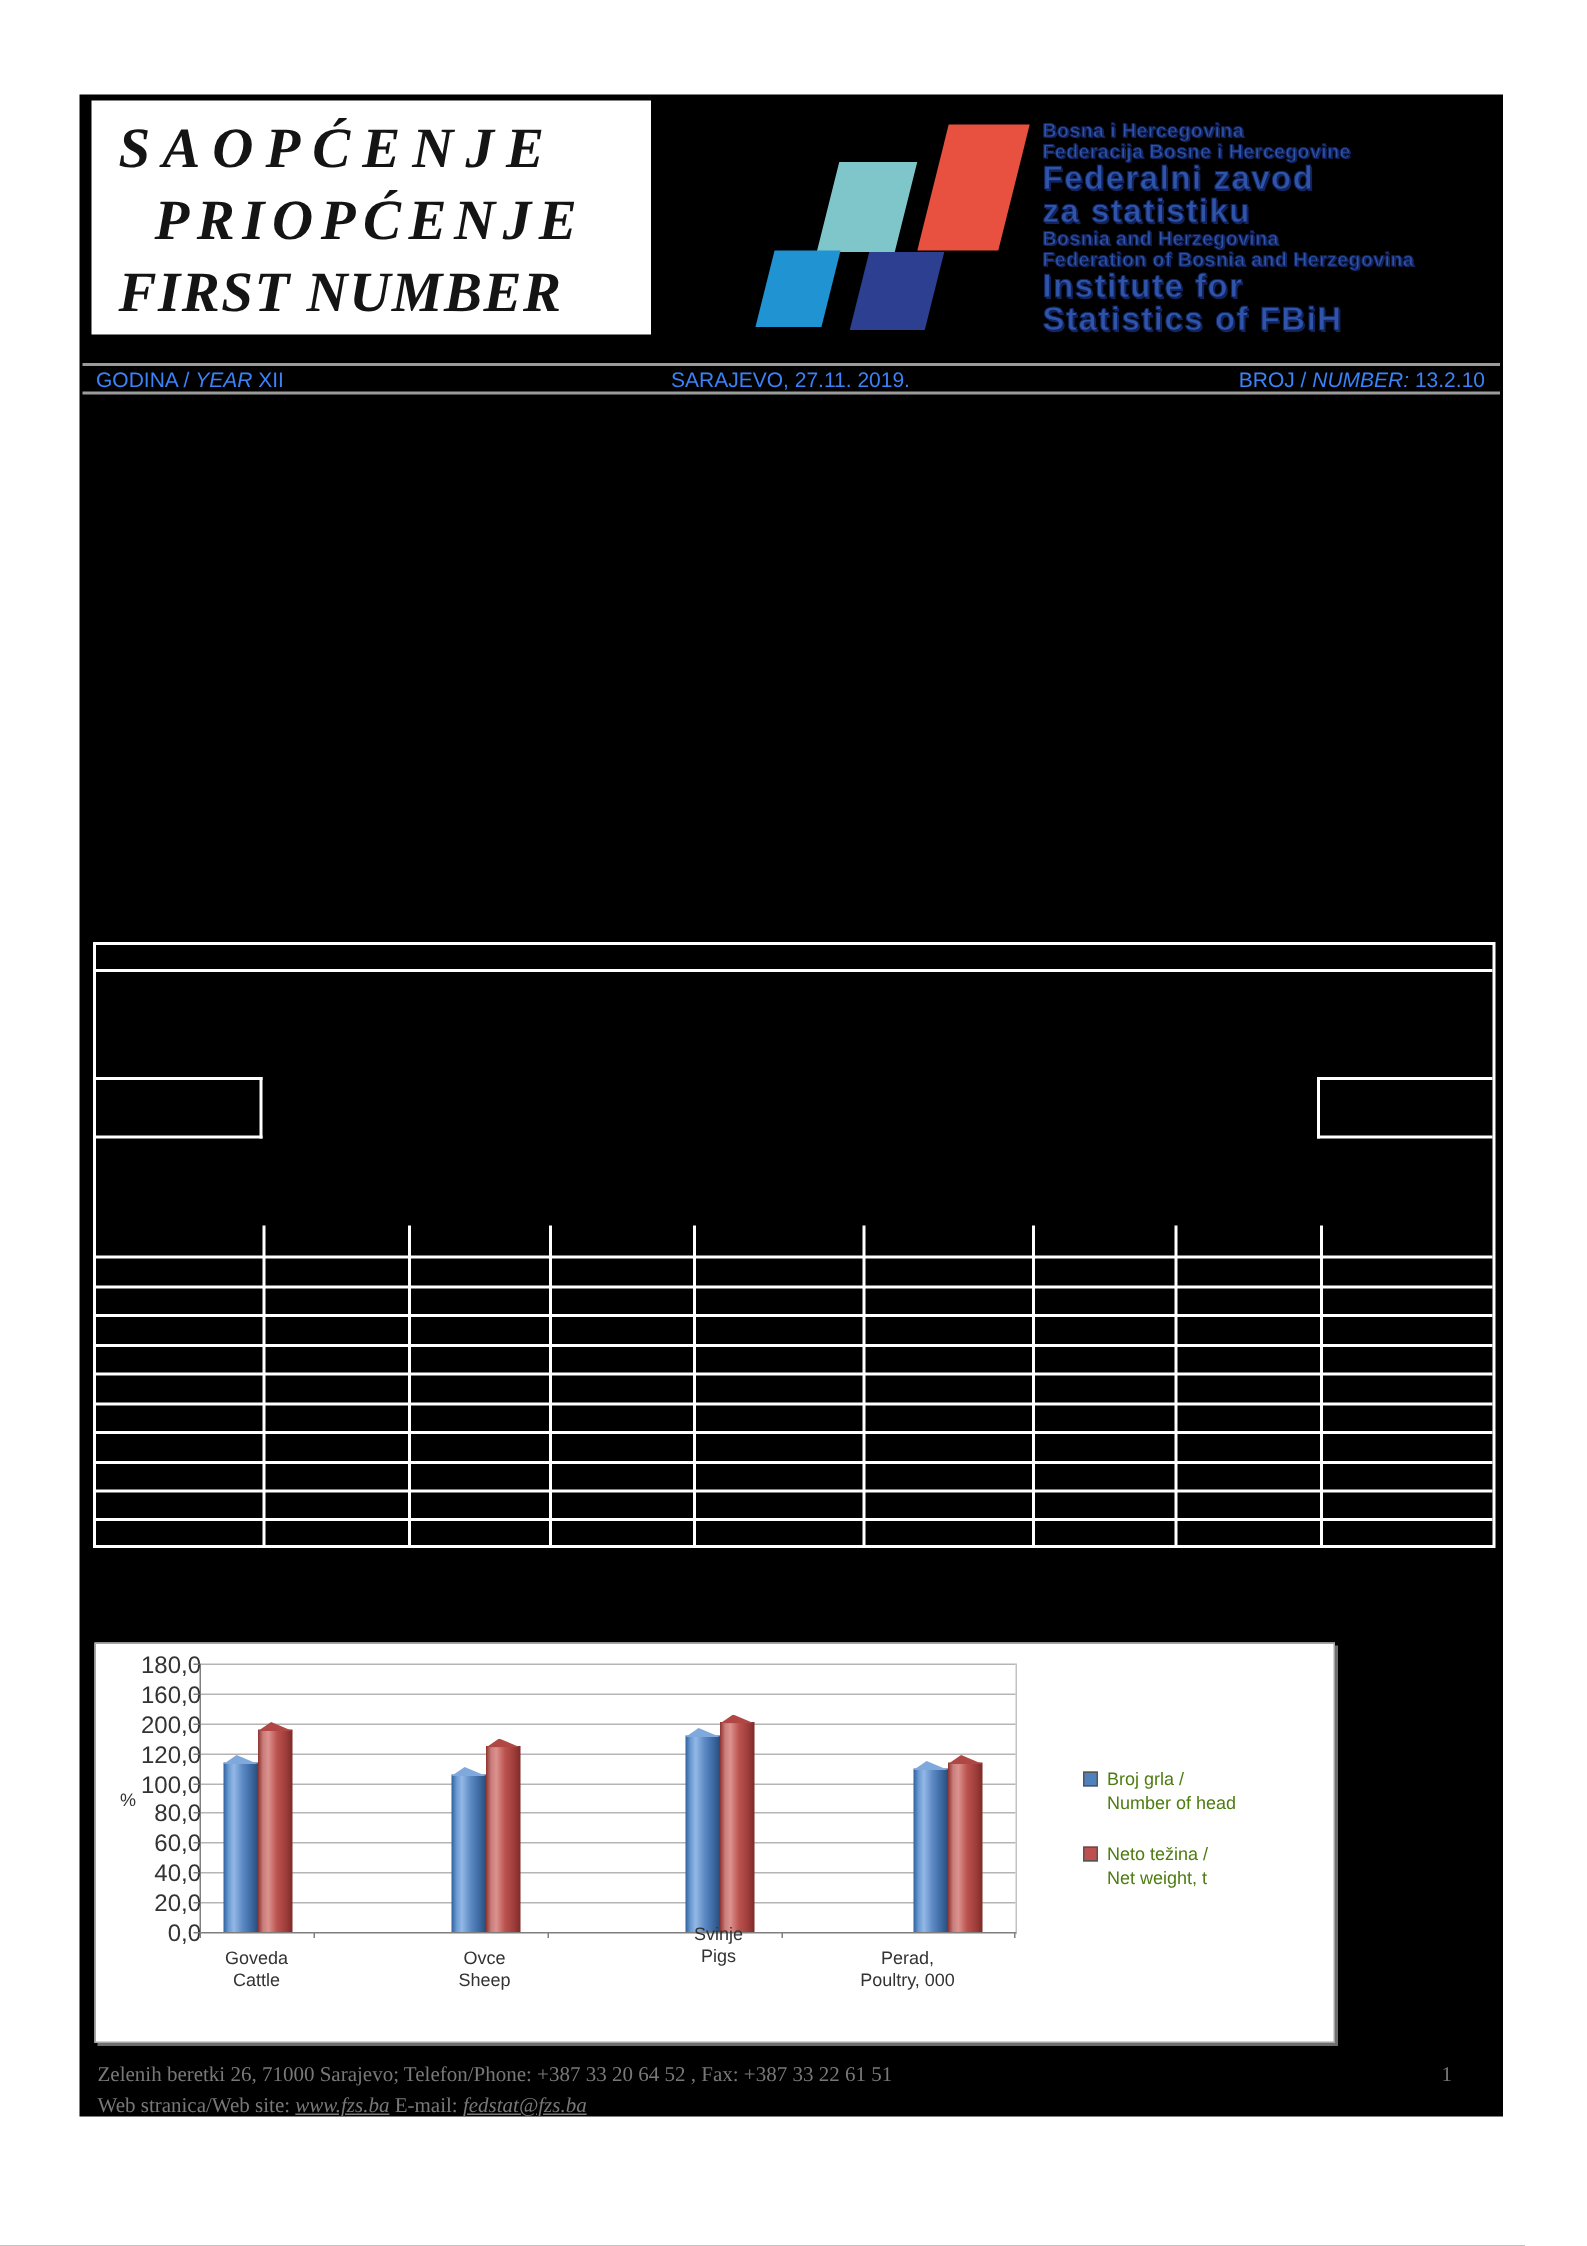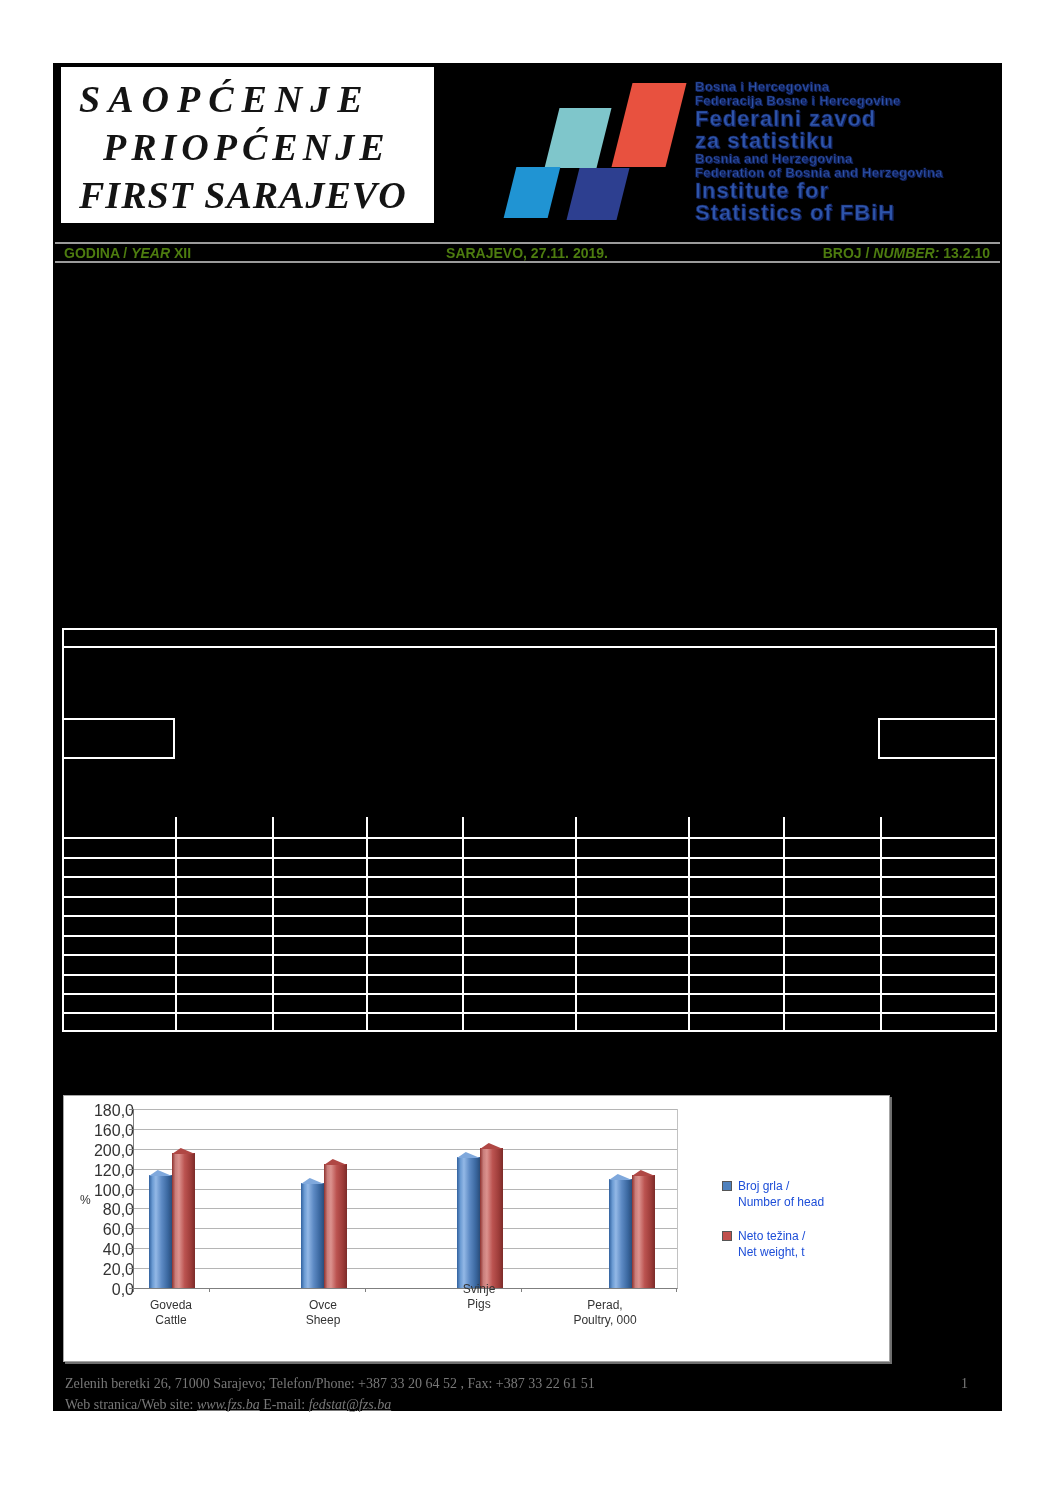--- a/index.html
+++ b/index.html
@@ -24,21 +24,21 @@
 
   
   .org-text{position:absolute;left:642px;top:17px;color:#2e55aa;font-weight:bold;
             -webkit-text-stroke:0.7px #13235e;text-shadow:1px 1px 0 #13235e;}
   .org-sm{font-size:13px;line-height:14px;letter-spacing:0.3px;white-space:nowrap;}
   .org-lg{font-size:22px;line-height:22px;letter-spacing:1px;white-space:nowrap;}
 
   
   .info-bar{position:absolute;left:2px;top:179px;width:945px;height:17px;
             border-top:2px solid #9b9b9b;border-bottom:2px solid #9b9b9b;
-            display:flex;align-items:center;color:#4d7c0f;font-weight:bold;font-size:14px;}
+            display:flex;align-items:center;color:#3b82f6;font-weight:normal;font-size:14px;}
   .info-left{padding-left:9px;width:300px;white-space:nowrap;}
   .info-center{flex:1;text-align:center;white-space:nowrap;}
   .info-right{width:300px;text-align:right;padding-right:10px;white-space:nowrap;}
   .it{font-style:italic;}
 
   
   .rtable{position:absolute;left:9px;top:565px;width:935px;height:404px;
           border:2px solid #fff;box-sizing:border-box;background:#000;}
   .hline,.vline,.stub{position:absolute;background:#fff;}
   .hline{left:0;right:0;height:2px;}
@@ -62,38 +62,38 @@
   .cap{position:absolute;top:-5px;left:0;right:0;height:6px;
        clip-path:polygon(0 100%,38% 0,100% 100%);}
   .bar-s0{background:linear-gradient(90deg,#31619e 0%,#6b9bd3 15%,#93b8e6 30%,#5d8ac4 55%,#3a679f 82%,#2a4d7a 100%);}
   .bar-s0 .cap{background:#7fa8dc;}
   .bar-s1{background:linear-gradient(90deg,#8e322f 0%,#c97e7b 15%,#dc928e 30%,#bb5350 55%,#9d3c39 82%,#7c2b29 100%);}
   .bar-s1 .cap{background:#b04744;}
   .cat-label{position:absolute;width:140px;text-align:center;font-size:12px;line-height:15px;color:#333;}
   .legend{position:absolute;left:658px;top:82px;}
   .legend-item{display:flex;margin-bottom:18px;}
   .legend-swatch{width:10px;height:10px;margin:3px 6px 0 0;border:1px solid #555;box-sizing:border-box;}
-  .legend-text{font-size:12px;line-height:16px;color:#1d4ed8;}
+  .legend-text{font-size:12px;line-height:16px;color:#4d7c0f;}
 
   
   .footer{position:absolute;left:12px;top:1310px;right:0;
           font-family:"Liberation Serif",serif;font-size:14px;line-height:21px;color:#787878;}
   .footer .link{text-decoration:underline;font-style:italic;}
   .page-num{position:absolute;right:34px;top:0;color:#787878;}
 </style>
 </head>
 <body>
 
 <div class="page">
   <div class="black-region">
 
     <div class="title-box">
       <div class="title-line ls1">SAOPĆENJE</div>
       <div class="title-line ls2">PRIOPĆENJE</div>
-      <div class="title-line ls3">FIRST SARAJEVO</div>
+      <div class="title-line ls3">FIRST NUMBER</div>
     </div>
 
     <div class="logo">
       <div class="pgram pg-teal" style="background: rgb(127, 198, 203);"></div>
       <div class="pgram pg-red" style="background: rgb(232, 81, 63);"></div>
       <div class="pgram pg-blue" style="background: rgb(32, 148, 211);"></div>
       <div class="pgram pg-navy" style="background: rgb(45, 63, 144);"></div>
     </div>
 
     <div class="org-text">

